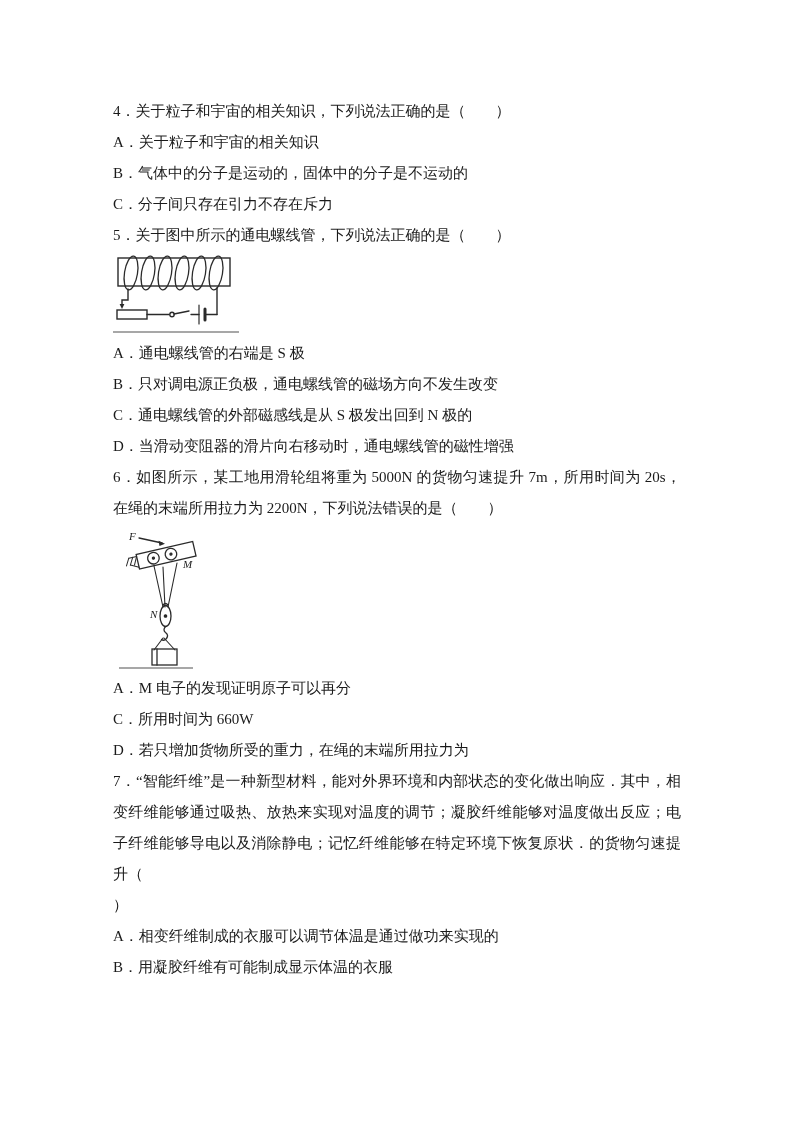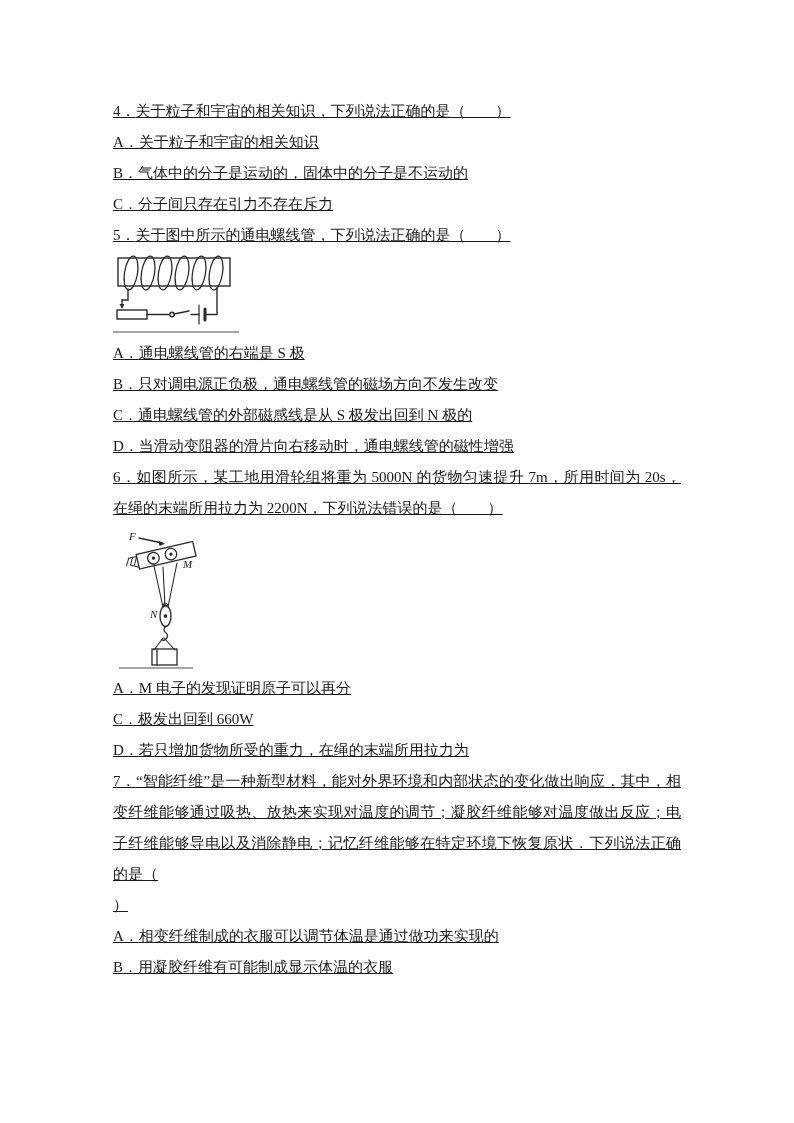--- a/index.html
+++ b/index.html
@@ -21,21 +21,21 @@
   p.line {
     margin: 0;
     font-size: 15px;
     line-height: 31px;
     text-align: justify;
     word-break: break-all;
   }
   sup.exp { font-size: 10px; line-height: 0; vertical-align: super; }
   .fig { margin: 3px 0 2px 0; }
   .fig svg { display: block; }
-  .q-block { margin: 0; text-decoration: underline; }
+  .q-block { margin: 0; }
   svg text.fig-label {
     font-family: "Liberation Serif", "DejaVu Serif", serif;
     font-style: italic;
     font-size: 11px;
     fill: #222222;
   }
 </style>
 </head>
 <body>
 
@@ -155,25 +155,25 @@
           </g>
 
           <text x="70" y="41" class="fig-label">M</text>
           <text x="37" y="91" class="fig-label">N</text>
 
           <line x1="6" y1="141" x2="80" y2="141" stroke="#8a8a8a" stroke-width="1.5"></line>
         </svg>
       </div>
 
       <p class="line"><span>A．</span><span>M 电子的发现证明原子可以再分</span></p>
-      <p class="line"><span>C．</span><span>极发出回到 660W</span></p>
+      <p class="line"><span>C．</span><span>所用时间为 660W</span></p>
       <p class="line"><span>D．</span><span>若只增加货物所受的重力，在绳的末端所用拉力为</span></p>
     </div>
 
     <div class="q-block">
-      <p class="line"><span>7．</span><span>“智能纤维”是一种新型材料，能对外界环境和内部状态的变化做出响应．其中，相变纤维能够通过吸热、放热来实现对温度的调节；凝胶纤维能够对温度做出反应；电子纤维能够导电以及消除静电；记忆纤维能够在特定环境下恢复原状．下列说法正确的是（</span></p>
+      <p class="line"><span>7．</span><span>“智能纤维”是一种新型材料，能对外界环境和内部状态的变化做出响应．其中，相变纤维能够通过吸热、放热来实现对温度的调节；凝胶纤维能够对温度做出反应；电子纤维能够导电以及消除静电；记忆纤维能够在特定环境下恢复原状．的货物匀速提升（</span></p>
       <p class="line">）</p>
       <p class="line"><span>A．</span><span>相变纤维制成的衣服可以调节体温是通过做功来实现的</span></p>
       <p class="line"><span>B．</span><span>用凝胶纤维有可能制成显示体温的衣服</span></p>
     </div>
 
   </div>
 </div>
 
 </body></html>

